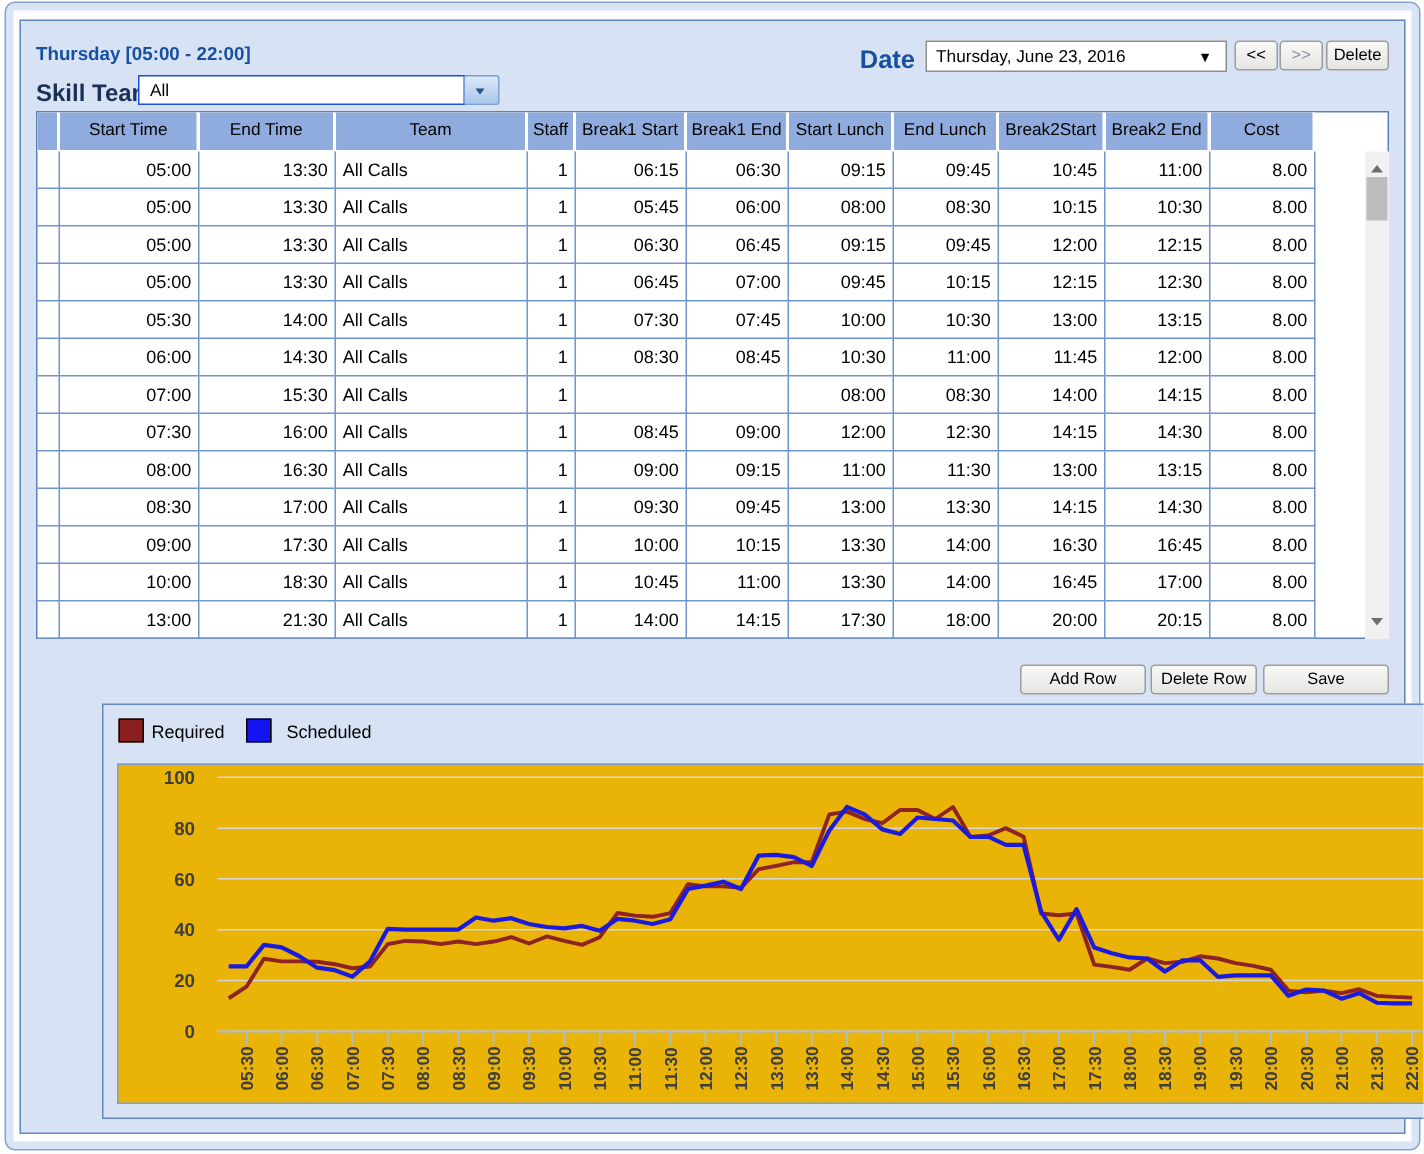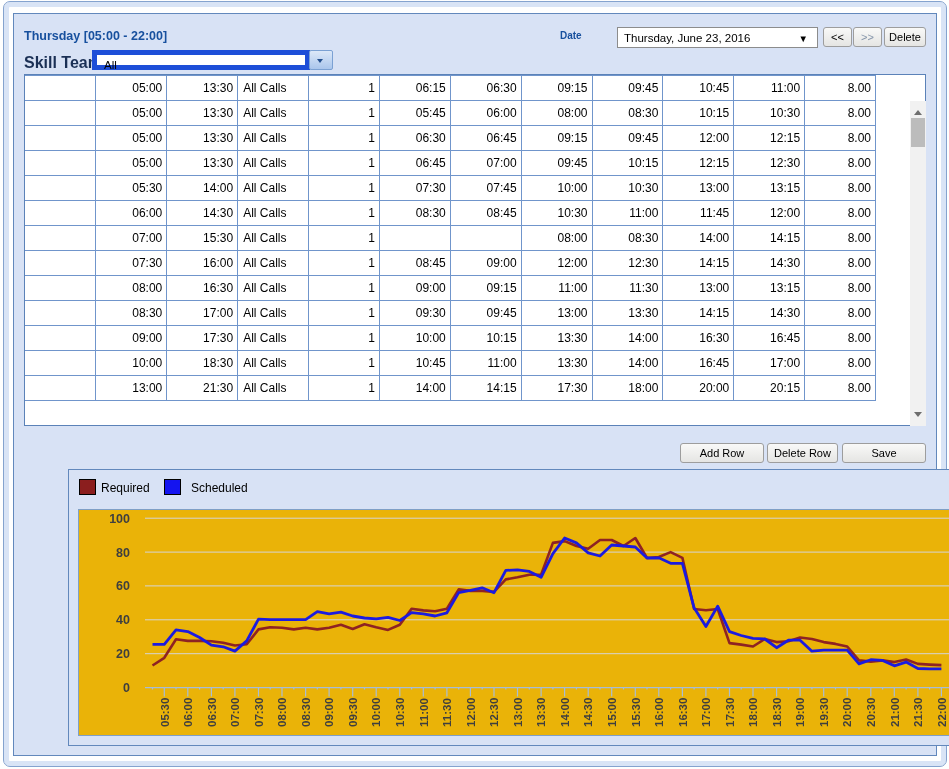--- a/index.html
+++ b/index.html
@@ -1,23 +1,23 @@
 <!DOCTYPE html>
 <html><head><meta charset="utf-8"><style>
 * { margin:0; padding:0; box-sizing:border-box; }
 html,body { width:949px; height:769px; background:#fff; font-family:"Liberation Sans",sans-serif; }
 body { position:relative; overflow:hidden; }
 #outer { position:absolute; left:3px; top:1px; width:944px; height:765.5px; border:1.5px solid #85a3cf; border-radius:7px; background:#fff; box-shadow: inset 0 0 0 5px #d9e4f6; }
 #panel { position:absolute; left:13px; top:13px; width:924px; height:743px; background:#d8e2f5; border:1px solid #6288bc; }
 #title { position:absolute; left:24px; top:29px; font-size:12.5px; font-weight:bold; color:#17509e;text-align:center; }
 #sklabel { position:absolute; left:24px; top:54px; font-size:16px; font-weight:bold; color:#1b3055; }
-#skinput { position:absolute; left:92px; top:50px; width:218px; height:20px; background:#fff; border:5px solid #1d4ed8; font-size:11.5px; color:#000; padding:3.5px 0 0 7px; }
+#skinput { position:absolute; left:92px; top:50px; width:218px; height:20px; background:#fff; border:1px solid #1d4ed8; font-size:11.5px; color:#000; padding:3.5px 0 0 7px; }
 #skbtn { position:absolute; left:309px; top:50px; width:24px; height:20px; background:linear-gradient(#dce8f8,#aac6ec); border:1px solid #7ba1d3; border-radius:2px; }
 #skbtn:after { content:""; position:absolute; left:7px; top:8px; border:3.5px solid transparent; border-top:4.5px solid #24508e; }
-#datelabel { position:absolute; left:560px; width:50px; top:30px; font-size:10px; font-weight:bold; color:#17509e; text-align:left; }
+#datelabel { position:absolute; left:560px; width:50px; top:30px; font-size:17px; font-weight:bold; color:#17509e; text-align:right; }
 #dateselect { position:absolute; left:617px; top:27px; width:201px; height:21px; background:#fff; border:1px solid #8c8c8c; font-size:11.5px; padding:4px 0 0 6px; }
 #dateselect .arr { position:absolute; right:9px; top:5px; font-size:9.5px; color:#000; }
 .btn { position:absolute; height:20px; background:linear-gradient(#f9f9f8,#e5e5e3); border:1px solid #9d9d9d; border-radius:3px; font-size:11px; color:#000; text-align:center; line-height:19px; }
 #b1 { left:823px; top:27px; width:29px; }
 #b2 { left:853px; top:27px; width:29px; color:#8595aa; }
 #b3 { left:884px; top:27px; width:42px; }
 #grid { position:absolute; left:24px; top:74px; width:902px; height:352px; background:#fff; border:1px solid #5b82b8; }
 table { border-collapse:collapse; table-layout:fixed; width:851px; }
 th { background:#90abdd; border-right:2px solid #fff; border-bottom:1px solid #fff; height:25px; font-size:11.5px; font-weight:normal; color:#000; text-align:center; overflow:hidden; }
 td { border:1px solid #7095cb; height:25px; font-size:12px; color:#000; overflow:hidden; white-space:nowrap; }
@@ -49,20 +49,34 @@
 <div id="skinput">All</div>
 <div id="skbtn"></div>
 <div id="datelabel">Date</div>
 <div id="dateselect">Thursday, June 23, 2016<span class="arr">▼</span></div>
 <div class="btn" id="b1">&lt;&lt;</div>
 <div class="btn" id="b2">&gt;&gt;</div>
 <div class="btn" id="b3">Delete</div>
 <div id="grid">
 <table>
 <tbody>
+        <tr>
+          <th style="width:14px"></th>
+          <th style="width:93px">Start Time</th>
+          <th style="width:91px">End Time</th>
+          <th style="width:128px">Team</th>
+          <th style="width:32px">Staff</th>
+          <th style="width:74px">Break1 Start</th>
+          <th style="width:68px">Break1 End</th>
+          <th style="width:70px">Start Lunch</th>
+          <th style="width:70px">End Lunch</th>
+          <th style="width:71px">Break2Start</th>
+          <th style="width:70px">Break2 End</th>
+          <th style="width:70px">Cost</th>
+        </tr>
 <tr>
           <td class="c0"></td>
           <td class="n">05:00</td>
           <td class="n">13:30</td>
           <td class="t">All Calls</td>
           <td class="n">1</td>
           <td class="n">06:15</td>
           <td class="n">06:30</td>
           <td class="n">09:15</td>
           <td class="n">09:45</td>

